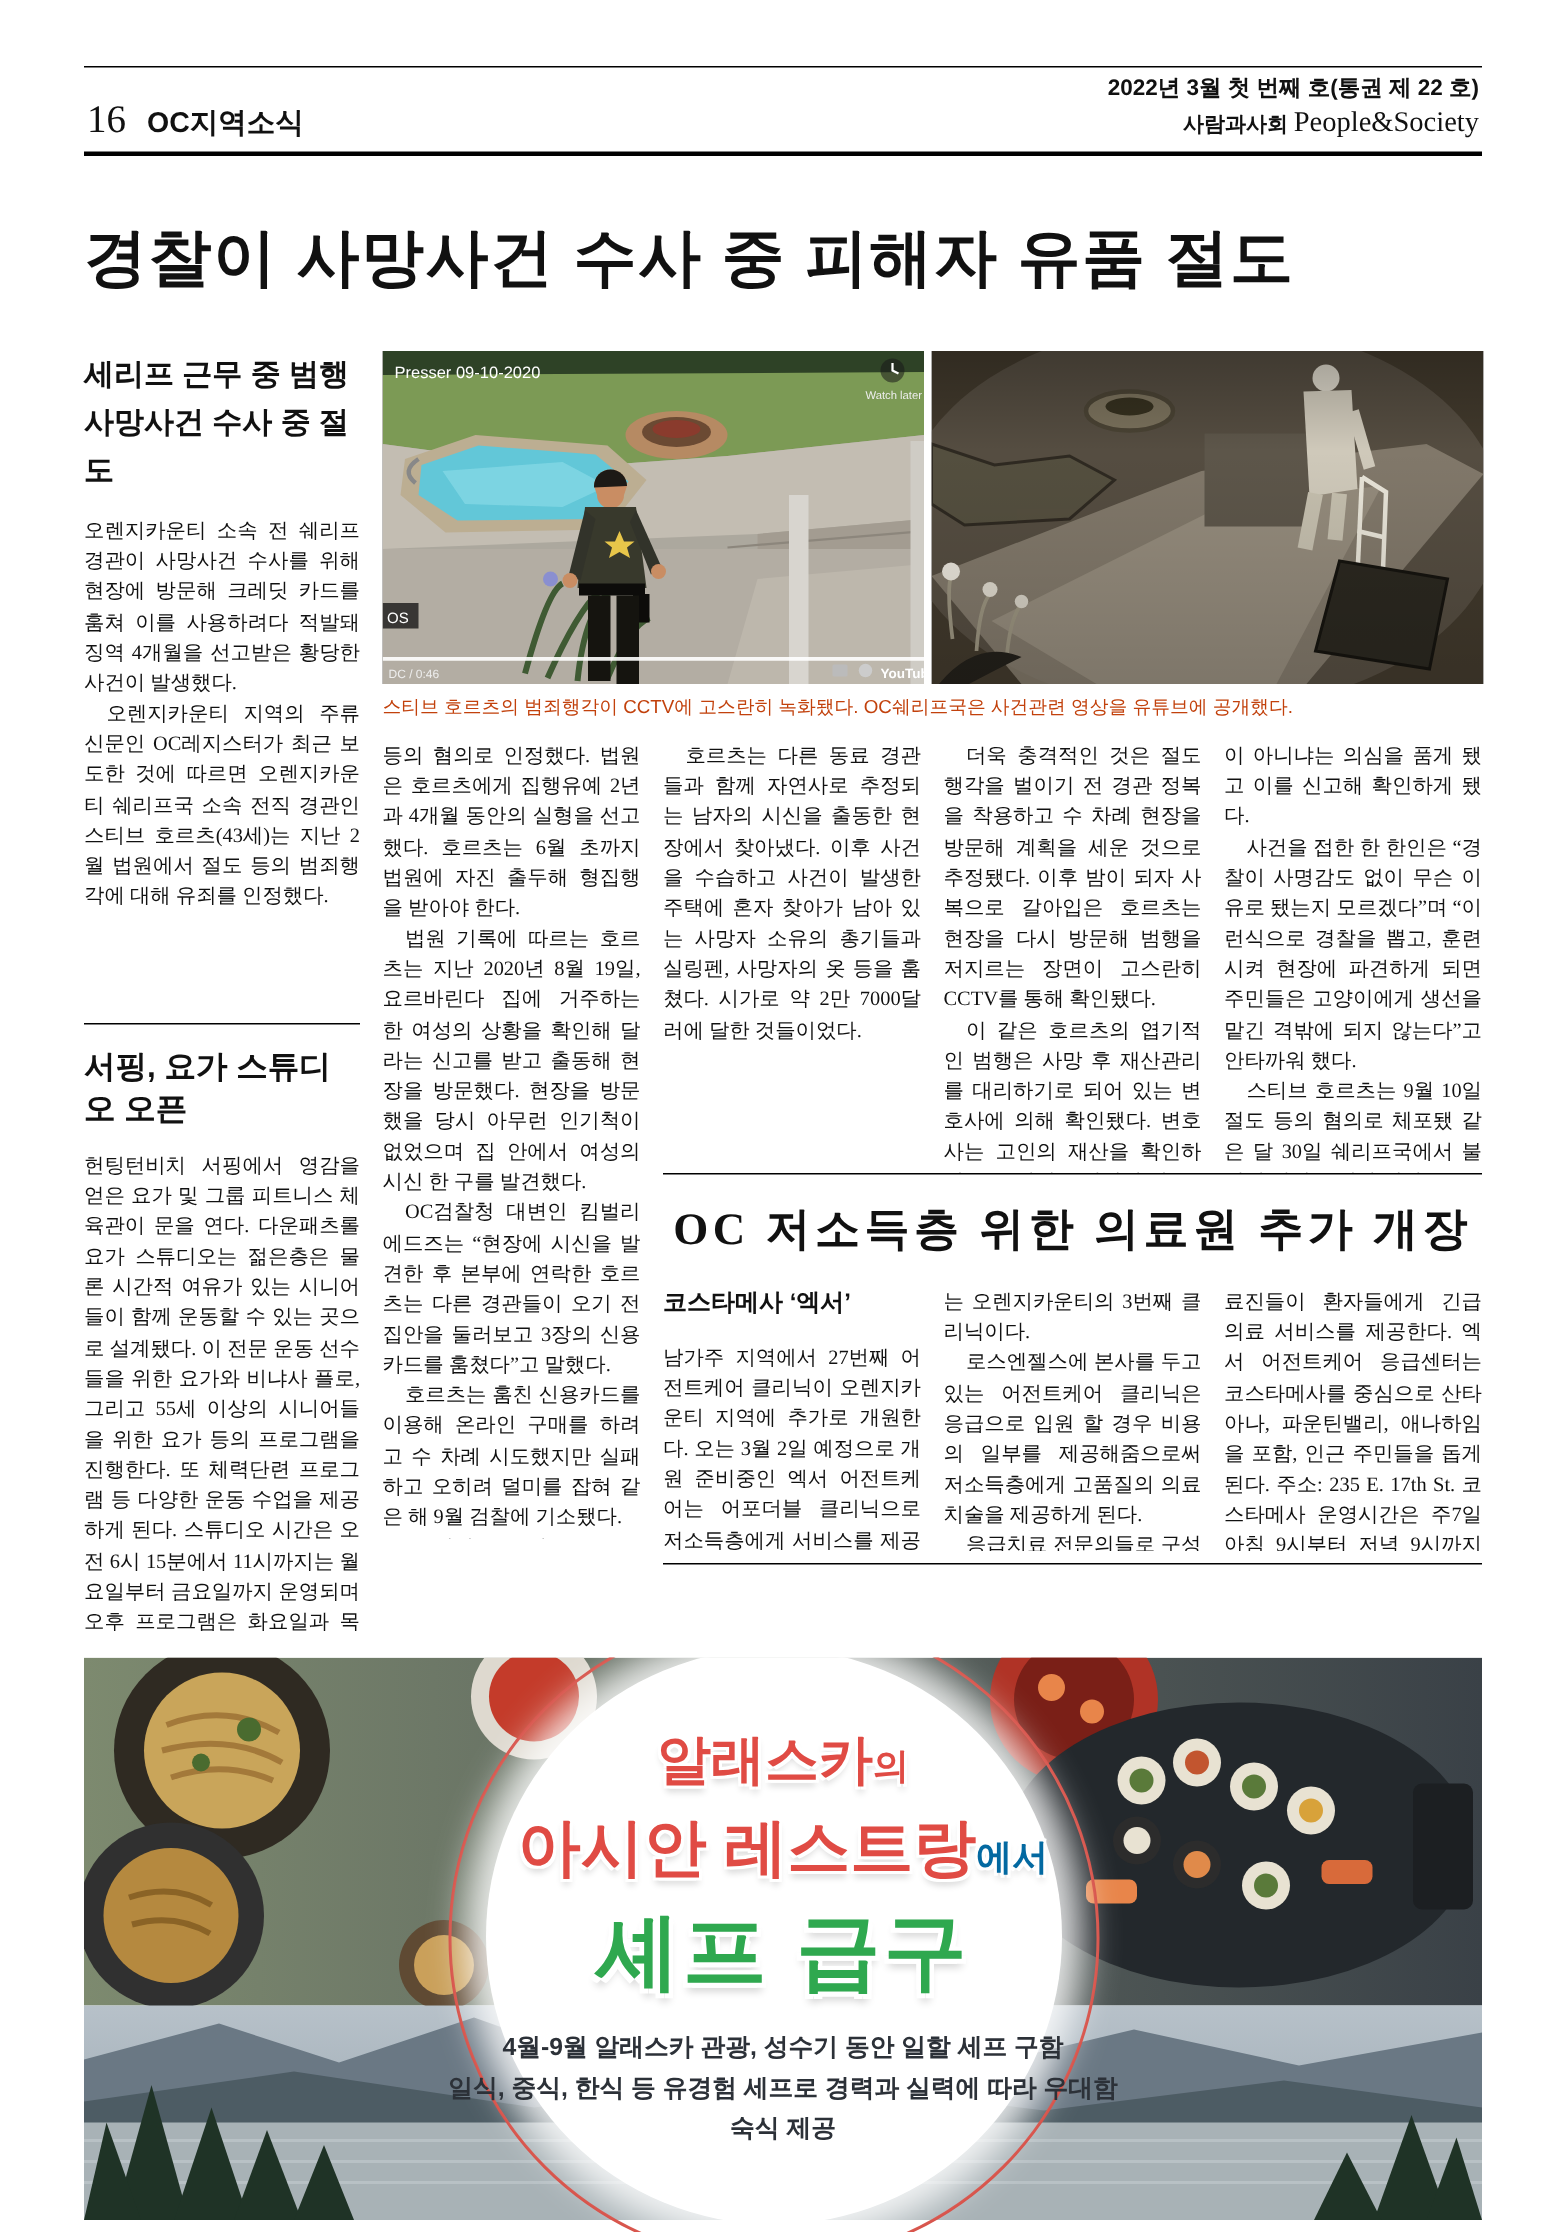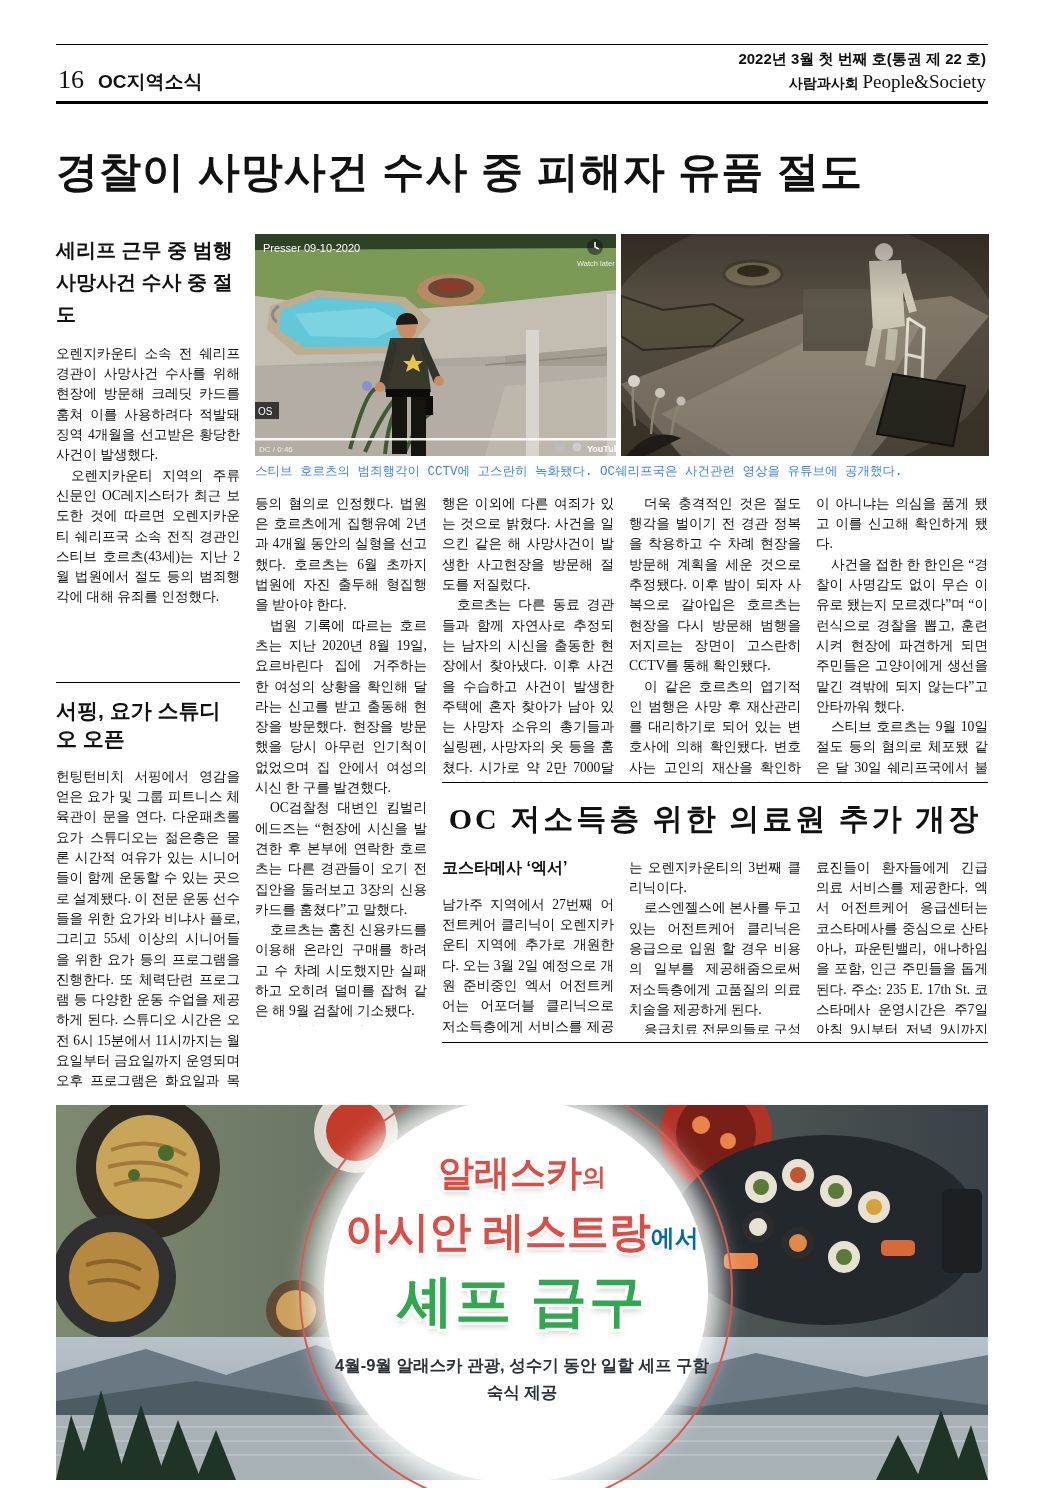--- a/index.html
+++ b/index.html
@@ -32,21 +32,21 @@
   .bodycol p.noindent { text-indent:0; }
   .col1 .bodycol { margin-top:14px; height:322px; overflow:hidden; }
   .col1-divider { border-top:1.5px solid #000; margin:16px 0 14px 0; }
   .surf-title { font-family:"Liberation Sans", sans-serif; font-weight:bold; font-size:21px; margin-bottom:12px; }
   .surf-body { height:352px; overflow:hidden; }
 
   
   .photos { display:flex; gap:5px; height:222px; }
   .photo { flex:none; overflow:hidden; background:#888; }
   .photo svg { display:block; }
-  .caption { font-family:Liberation Mono, monospace; font-size:12.5px; color:#3b82f6; margin-top:7px; }
+  .caption { font-family:Liberation Sans, sans-serif; font-size:12.5px; color:#c2410c; margin-top:7px; }
 
   .content-row { display:flex; gap:15px; margin-top:14px; }
   .col2 { width:172px; flex:none; height:532px; overflow:hidden; }
   .right2 { flex:1; min-width:0; }
   .cols-top { display:flex; gap:15px; height:288px; overflow:hidden; }
   .cols-top .tcol { flex:1; min-width:0; }
   .rule { border-top:1.5px solid #000; }
   .a2title { font-family:"Liberation Serif", serif; font-size:30px; letter-spacing:3px;
              text-align:center; margin:16px 0 18px 0; }
   .a2row { display:flex; gap:15px; height:176px; overflow:hidden; }
@@ -230,21 +230,20 @@
             <p class="noindent">등의 혐의로 인정했다. 법원은 호르츠에게 집행유예 2년과 4개월 동안의 실형을 선고했다. 호르츠는 6월 초까지 법원에 자진 출두해 형집행을 받아야 한다.</p>
             <p>법원 기록에 따르는 호르츠는 지난 2020년 8월 19일, 요르바린다 집에 거주하는 한 여성의 상황을 확인해 달라는 신고를 받고 출동해 현장을 방문했다. 현장을 방문했을 당시 아무런 인기척이 없었으며 집 안에서 여성의 시신 한 구를 발견했다.</p>
             <p>OC검찰청 대변인 킴벌리 에드즈는 “현장에 시신을 발견한 후 본부에 연락한 호르츠는 다른 경관들이 오기 전 집안을 둘러보고 3장의 신용카드를 훔쳤다”고 말했다.</p>
             <p>호르츠는 훔친 신용카드를 이용해 온라인 구매를 하려고 수 차례 시도했지만 실패하고 오히려 덜미를 잡혀 같은 해 9월 검찰에 기소됐다.</p>
             <p>OC검찰은 스티브 호르츠의 범</p>
           </div>
 
         <div class="right2">
           <div class="cols-top">
             <div class="tcol bodycol">
-                <p class="noindent">행은 이외에 다른 여죄가 있는 것으로 밝혔다. 사건을 일으킨 같은 해 사망사건이 발생한 사고현장을 방문해 절도를 저질렀다.</p>
                 <p>호르츠는 다른 동료 경관들과 함께 자연사로 추정되는 남자의 시신을 출동한 현장에서 찾아냈다. 이후 사건을 수습하고 사건이 발생한 주택에 혼자 찾아가 남아 있는 사망자 소유의 총기들과 실링펜, 사망자의 옷 등을 훔쳤다. 시가로 약 2만 7000달러에 달한 것들이었다.</p>
               </div>
             <div class="tcol bodycol">
                 <p>더욱 충격적인 것은 절도행각을 벌이기 전 경관 정복을 착용하고 수 차례 현장을 방문해 계획을 세운 것으로 추정됐다. 이후 밤이 되자 사복으로 갈아입은 호르츠는 현장을 다시 방문해 범행을 저지르는 장면이 고스란히 CCTV를 통해 확인됐다.</p>
                 <p>이 같은 호르츠의 엽기적인 범행은 사망 후 재산관리를 대리하기로 되어 있는 변호사에 의해 확인됐다. 변호사는 고인의 재산을 확인하던 중 물건이 도난당한 것</p>
               </div>
             <div class="tcol bodycol">
                 <p class="noindent">이 아니냐는 의심을 품게 됐고 이를 신고해 확인하게 됐다.</p>
                 <p>사건을 접한 한 한인은 “경찰이 사명감도 없이 무슨 이유로 됐는지 모르겠다”며 “이런식으로 경찰을 뽑고, 훈련시켜 현장에 파견하게 되면 주민들은 고양이에게 생선을 맡긴 격밖에 되지 않는다”고 안타까워 했다.</p>
                 <p>스티브 호르츠는 9월 10일 절도 등의 혐의로 체포됐 같은 달 30일 쉐리프국에서 불명해 퇴직을 해야 했다.</p>
@@ -353,20 +352,21 @@
     <div class="ad-text">
       <div class="ad-l1">
         <span>알래스카</span><span class="sfx">의</span>
       </div>
       <div class="ad-l2">
         <span>아시안 레스트랑</span><span class="sfx">에서</span>
       </div>
       <div class="ad-l3">셰프 급구</div>
       <div class="ad-bold">
           <div>4월-9월 알래스카 관광, 성수기 동안 일할 세프 구함</div>
+          <div>일식, 중식, 한식 등 유경험 세프로 경력과 실력에 따라 우대함</div>
           <div>숙식 제공</div>
         </div>
 
     </div>
 
   </div>
 
 </div>
 
 </body></html>

